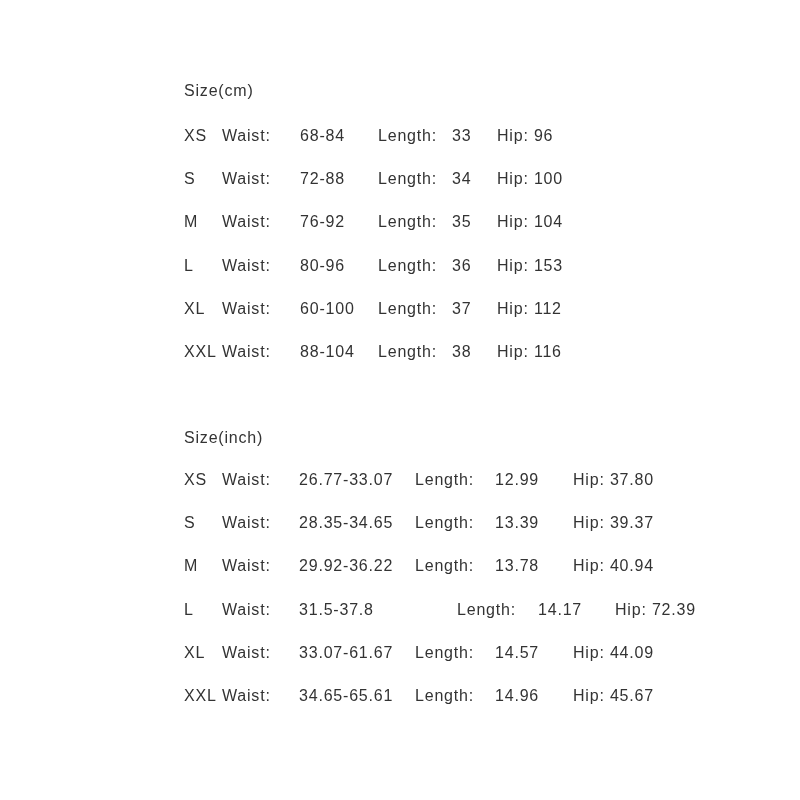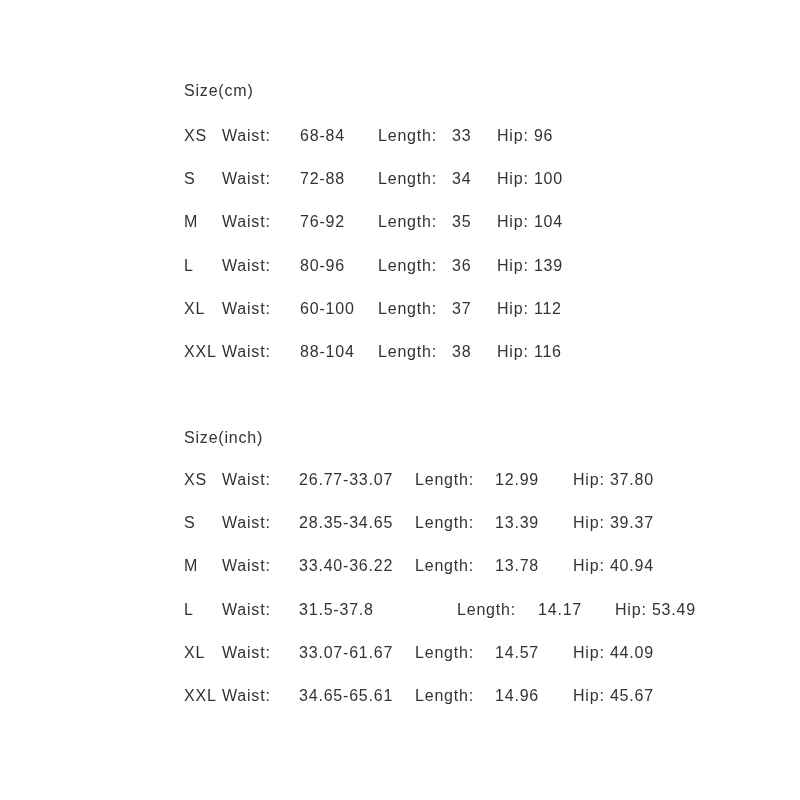--- a/index.html
+++ b/index.html
@@ -70,21 +70,21 @@
     <span class="c-lval">35</span>
     <span class="c-hip"><span>Hip:</span> <span>104</span></span>
   </div>
 
   <div class="row cm" style="top:258px">
     <span class="c-size">L</span>
     <span class="c-wlabel">Waist:</span>
     <span class="c-wval">80-96</span>
     <span class="c-llabel">Length:</span>
     <span class="c-lval">36</span>
-    <span class="c-hip"><span>Hip:</span> <span>139</span></span>
+    <span class="c-hip"><span>Hip:</span> <span>153</span></span>
   </div>
 
   <div class="row cm" style="top:301px">
     <span class="c-size">XL</span>
     <span class="c-wlabel">Waist:</span>
     <span class="c-wval">60-100</span>
     <span class="c-llabel">Length:</span>
     <span class="c-lval">37</span>
     <span class="c-hip"><span>Hip:</span> <span>112</span></span>
   </div>
@@ -114,33 +114,33 @@
     <span class="c-wlabel">Waist:</span>
     <span class="c-wval">28.35-34.65</span>
     <span class="c-llabel">Length:</span>
     <span class="c-lval">13.39</span>
     <span class="c-hip"><span>Hip:</span> <span>39.37</span></span>
   </div>
 
   <div class="row inch" style="top:558px">
     <span class="c-size">M</span>
     <span class="c-wlabel">Waist:</span>
-    <span class="c-wval">33.40-36.22</span>
+    <span class="c-wval">29.92-36.22</span>
     <span class="c-llabel">Length:</span>
     <span class="c-lval">13.78</span>
     <span class="c-hip"><span>Hip:</span> <span>40.94</span></span>
   </div>
 
   <div class="row inch row-l" style="top:602px">
     <span class="c-size">L</span>
     <span class="c-wlabel">Waist:</span>
     <span class="c-wval">31.5-37.8</span>
     <span class="c-llabel">Length:</span>
     <span class="c-lval">14.17</span>
-    <span class="c-hip"><span>Hip:</span> <span>53.49</span></span>
+    <span class="c-hip"><span>Hip:</span> <span>72.39</span></span>
   </div>
 
   <div class="row inch" style="top:645px">
     <span class="c-size">XL</span>
     <span class="c-wlabel">Waist:</span>
     <span class="c-wval">33.07-61.67</span>
     <span class="c-llabel">Length:</span>
     <span class="c-lval">14.57</span>
     <span class="c-hip"><span>Hip:</span> <span>44.09</span></span>
   </div>

